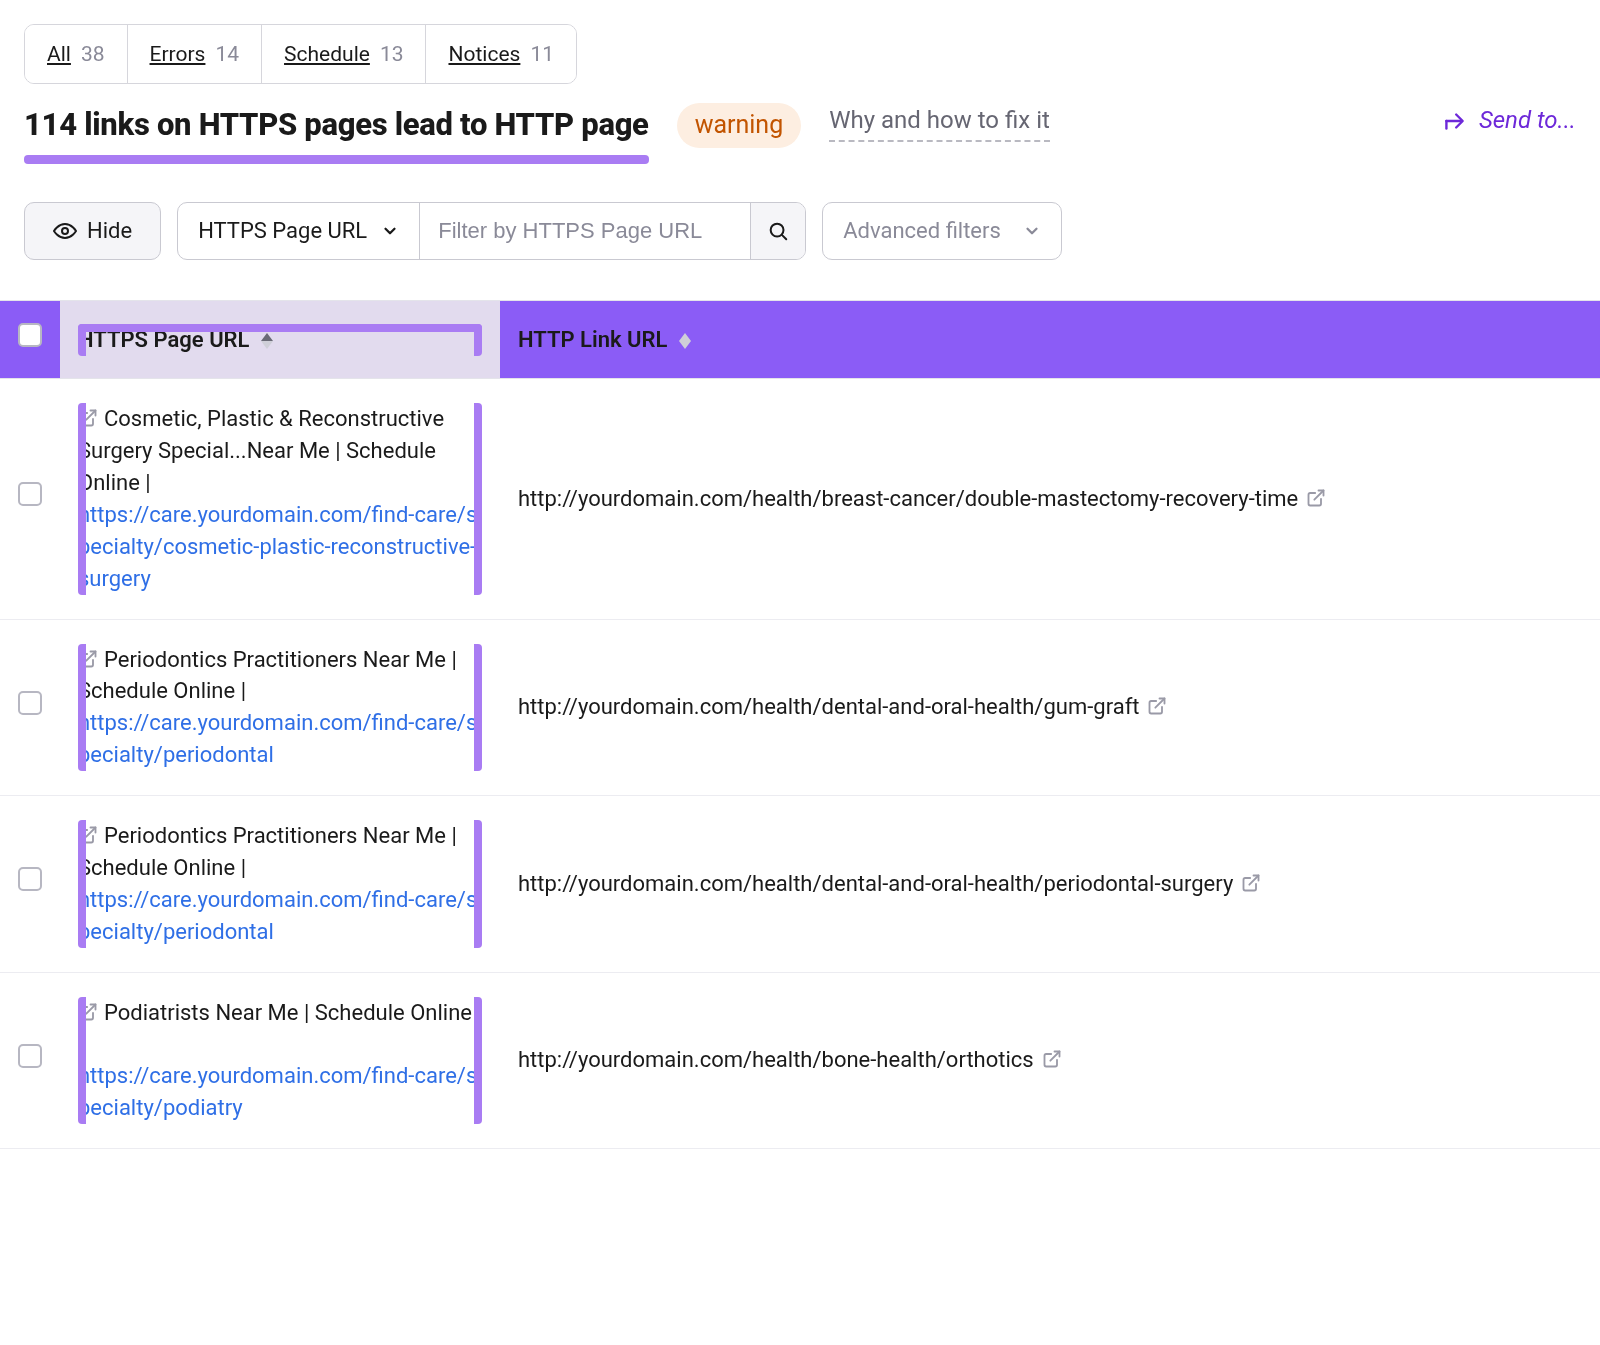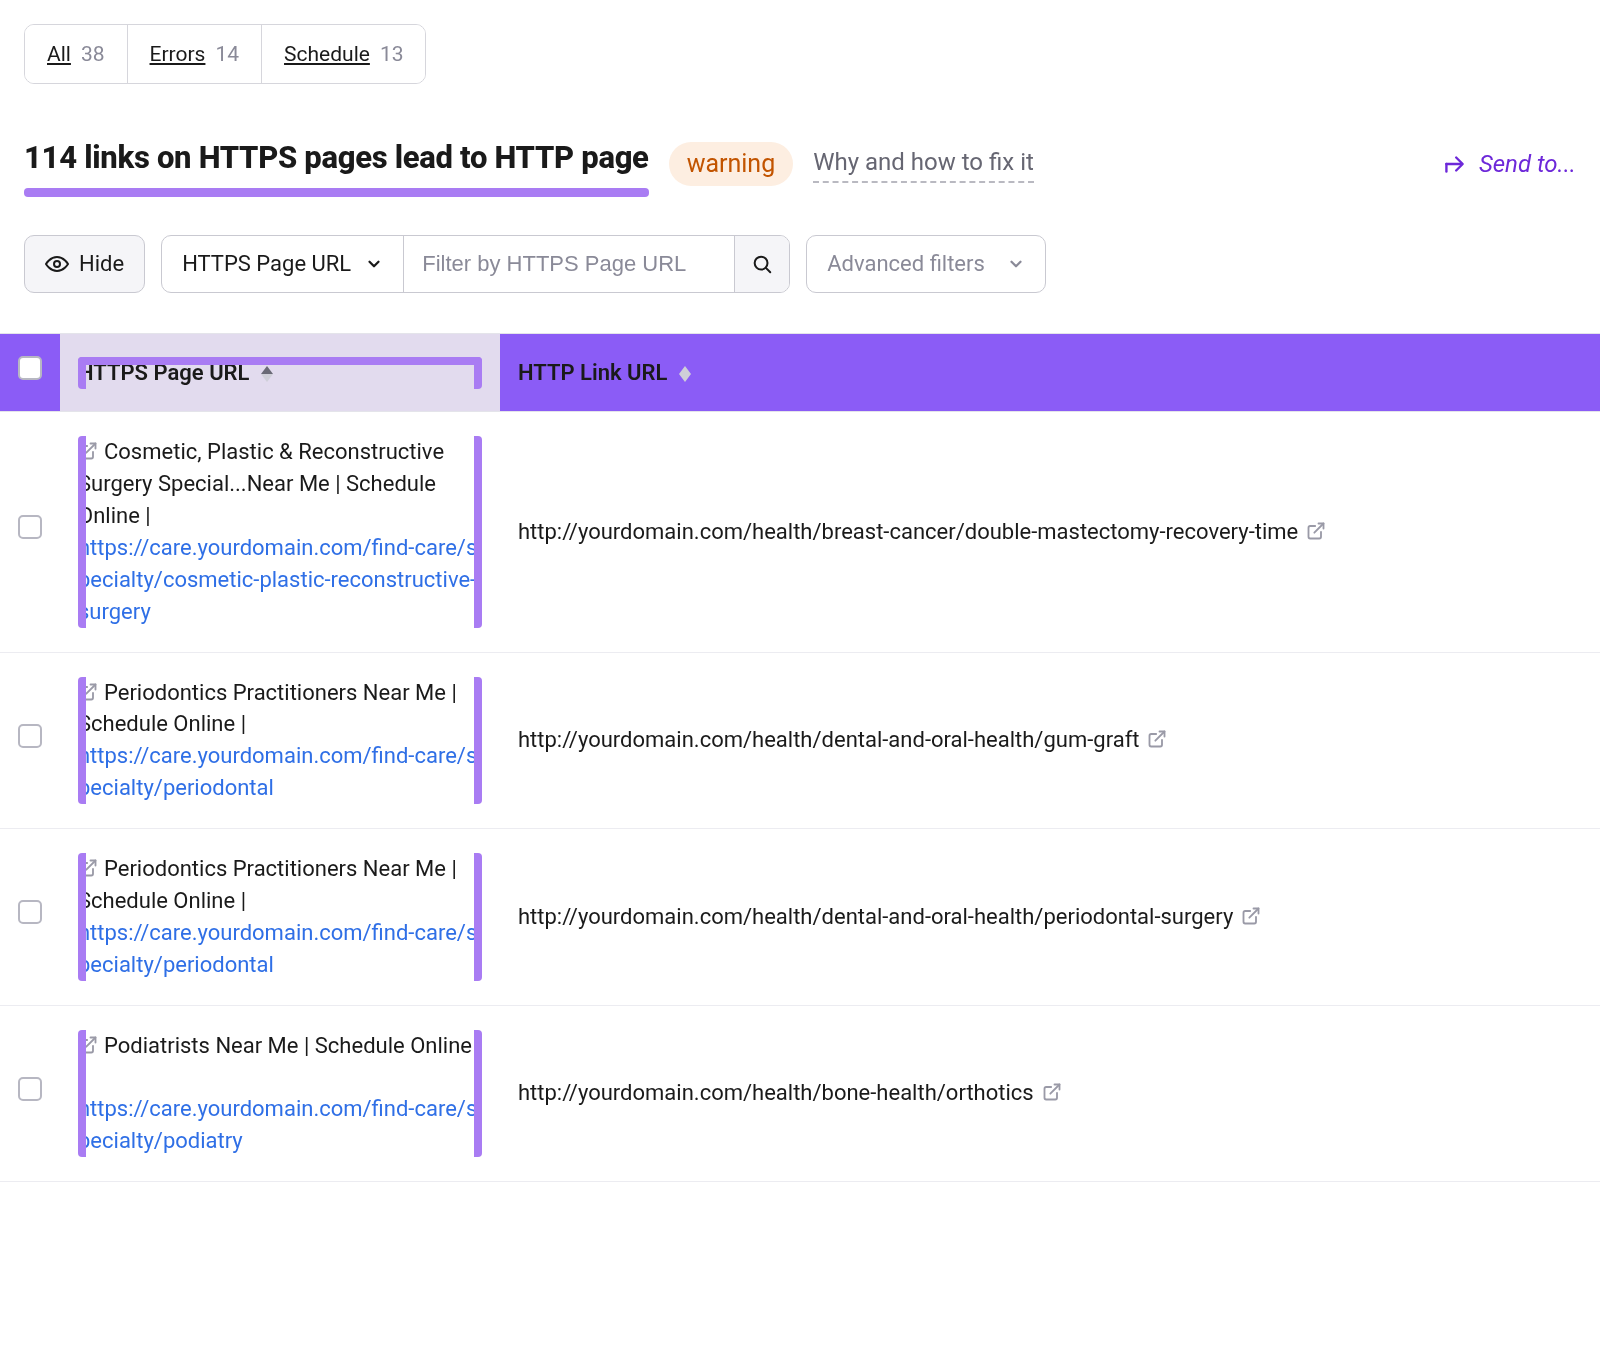--- a/index.html
+++ b/index.html
@@ -29,23 +29,23 @@
     border-right: 1px solid #d6d6dc;
     background: #fff;
   }
   .tab:last-child { border-right: none; }
   .tab .label { color: #1a1a1a; text-decoration: underline; }
   .tab .count { color: #8a8a98; }
 
   
   .header-row {
     display: flex;
-    align-items: center;
-    gap: 20px;
-    margin-top: 52px;
+    align-items: flex-start;
+    gap: 28px;
+    margin-top: 19px;
     flex-wrap: wrap;
   }
   .issue-title {
     font-weight: 800;
     font-size: 31px;
     letter-spacing: -0.3px;
     position: relative;
     padding-bottom: 10px;
   }
   .issue-title::after {
@@ -90,21 +90,21 @@
     display: flex;
     align-items: center;
     gap: 16px;
     margin-top: 44px;
     flex-wrap: wrap;
   }
   .btn {
     display: inline-flex;
     align-items: center;
     gap: 10px;
-    padding: 12px 20px;
+    padding: 12px 28px;
     border: 1px solid #c9c9d1;
     border-radius: 10px;
     background: #f5f5f8;
     cursor: pointer;
     font-size: 22px;
   }
   .search-group {
     display: inline-flex;
     border: 1px solid #c9c9d1;
     border-radius: 10px;
@@ -234,20 +234,24 @@
     <span class="label">All</span>
     <span class="count">38</span>
   </div>
   <div class="tab">
     <span class="label">Errors</span>
     <span class="count">14</span>
   </div>
   <div class="tab">
     <span class="label">Schedule</span>
     <span class="count">13</span>
+  </div>
+  <div class="tab">
+    <span class="label">Notices</span>
+    <span class="count">11</span>
   </div>
 </div>
 
 
 <div class="header-row">
   <span class="issue-title">114 links on HTTPS pages lead to HTTP page</span>
   <span class="badge">warning</span>
   <span class="howfix">Why and how to fix it</span>
   <span class="sendto">
     <svg width="26" height="26" viewBox="0 0 24 24" fill="none" stroke="currentColor" stroke-width="2.2" stroke-linecap="round" stroke-linejoin="round">

